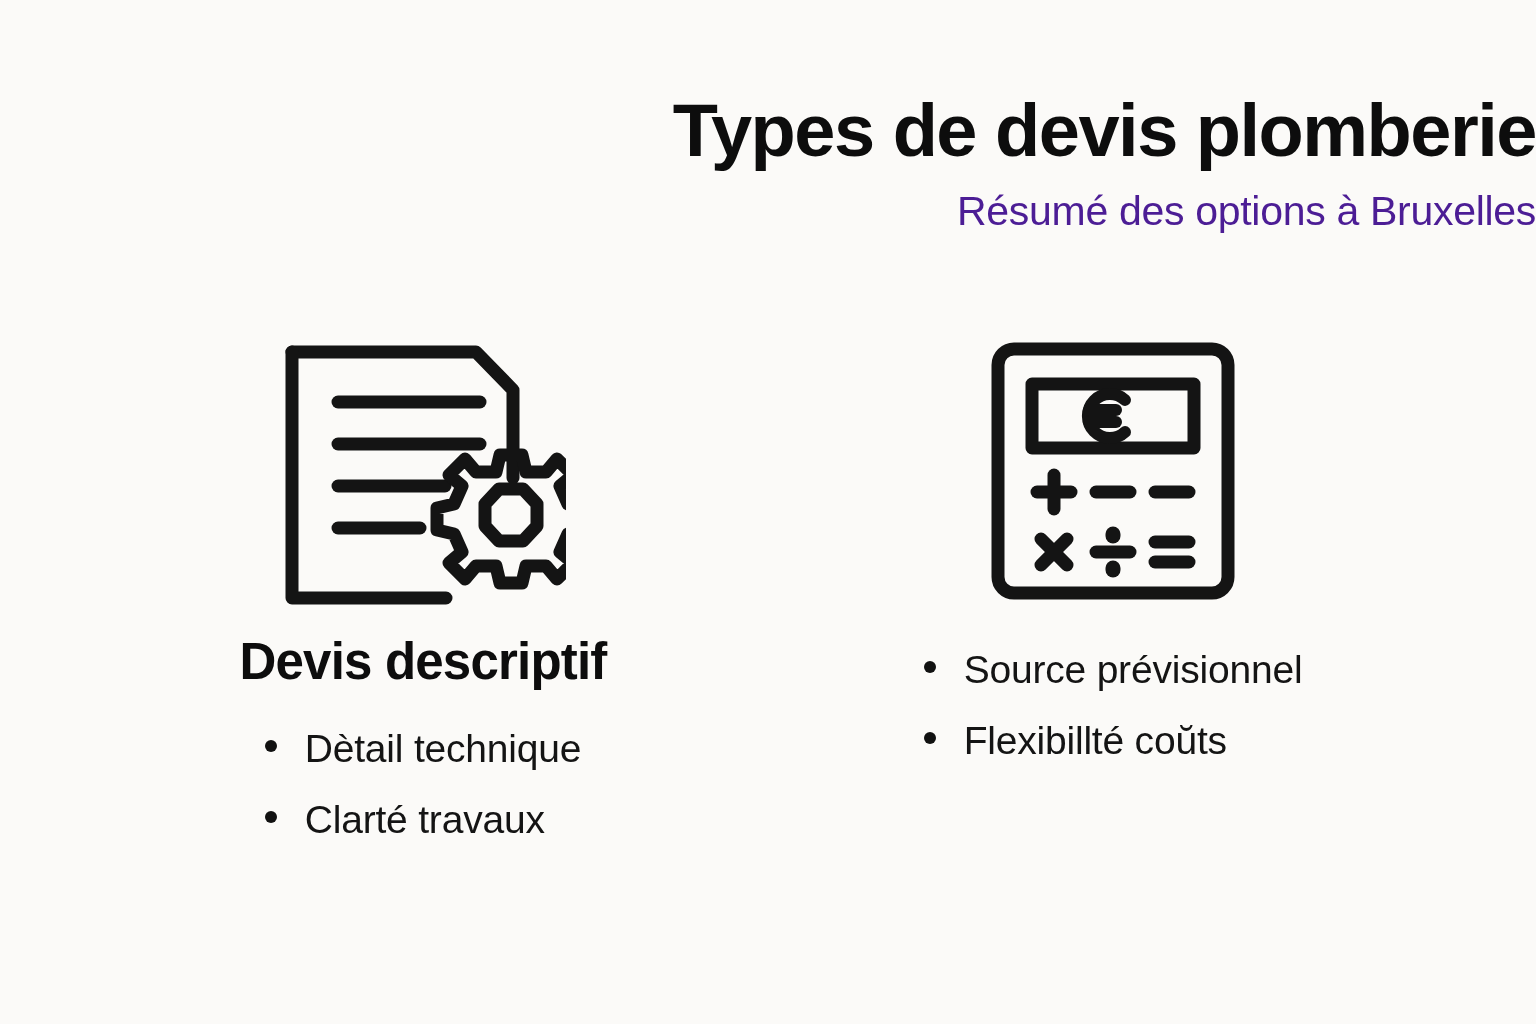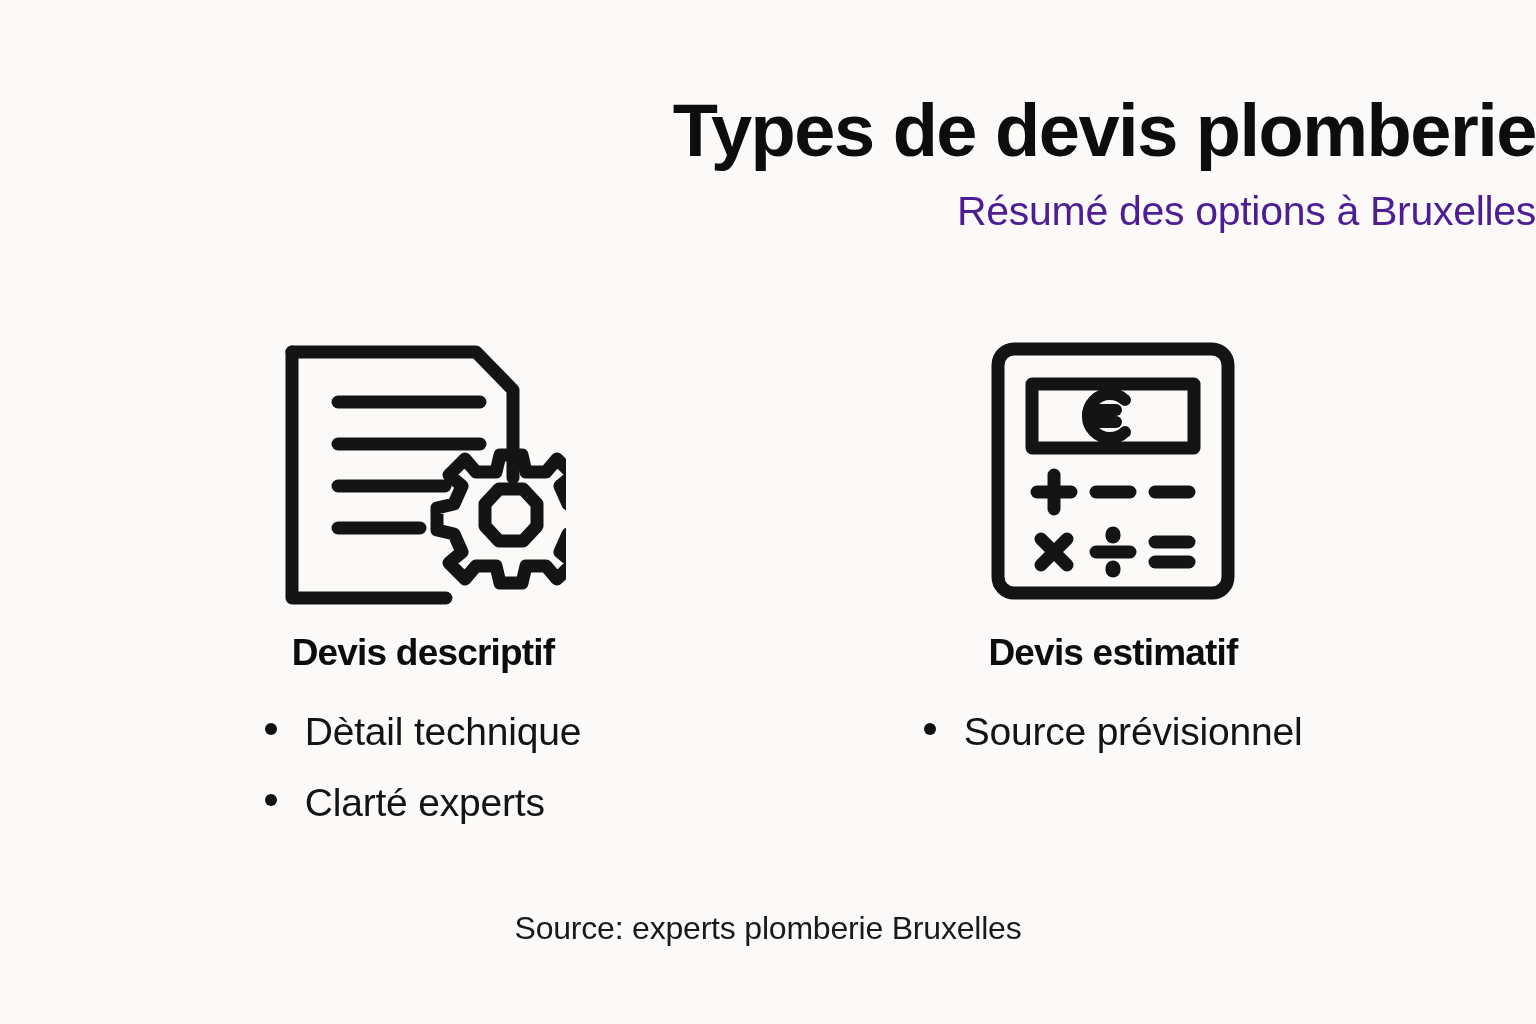--- a/index.html
+++ b/index.html
@@ -65,21 +65,21 @@
   }
 
   .icon-wrap {
     height: 272px;
     display: flex;
     align-items: flex-start;
     justify-content: center;
   }
 
   .card-heading {
-    font-size: 37px;
+    font-size: 51px;
     font-weight: 700;
     letter-spacing: -0.8px;
     color: #0d0d0d;
     margin: 20px 0 0 0;
     text-align: center;
   }
 
   .bullets {
     list-style: none;
     margin: 36px 0 0 0;
@@ -159,21 +159,21 @@
 
       <h2 class="card-heading">Devis descriptif</h2>
 
       <ul class="bullets">
         <li class="bullet-item">
           <span class="bullet-dot"></span>
           <span class="bullet-text">Dètail technique</span>
         </li>
         <li class="bullet-item">
           <span class="bullet-dot"></span>
-          <span class="bullet-text">Clarté experts</span>
+          <span class="bullet-text">Clarté travaux</span>
         </li>
       </ul>
     </div>
 
     <div class="column">
 
       <div class="icon-wrap">
         <svg width="248" height="262" viewBox="0 0 248 262" fill="none" stroke="#141414" stroke-width="13" stroke-linecap="round" stroke-linejoin="round">
 
           <rect x="9" y="9" width="230" height="244" rx="16"></rect>
@@ -206,27 +206,29 @@
               <path d="M124 228 V230" stroke-width="15"></path>
             </g>
             <g>
               <path d="M166 202 H200"></path>
               <path d="M166 222 H200"></path>
             </g>
           </g>
         </svg>
       </div>
 
-      <h2 class="card-heading">Devis estimatif</h2>
 
       <ul class="bullets">
         <li class="bullet-item">
           <span class="bullet-dot"></span>
           <span class="bullet-text">Source prévisionnel</span>
+        </li>
+        <li class="bullet-item">
+          <span class="bullet-dot"></span>
+          <span class="bullet-text">Flexibillté coŭts</span>
         </li>
       </ul>
     </div>
 
   </div>
 
-  <div class="source">Source: experts plomberie Bruxelles</div>
 
 </div>
 
 </body></html>

